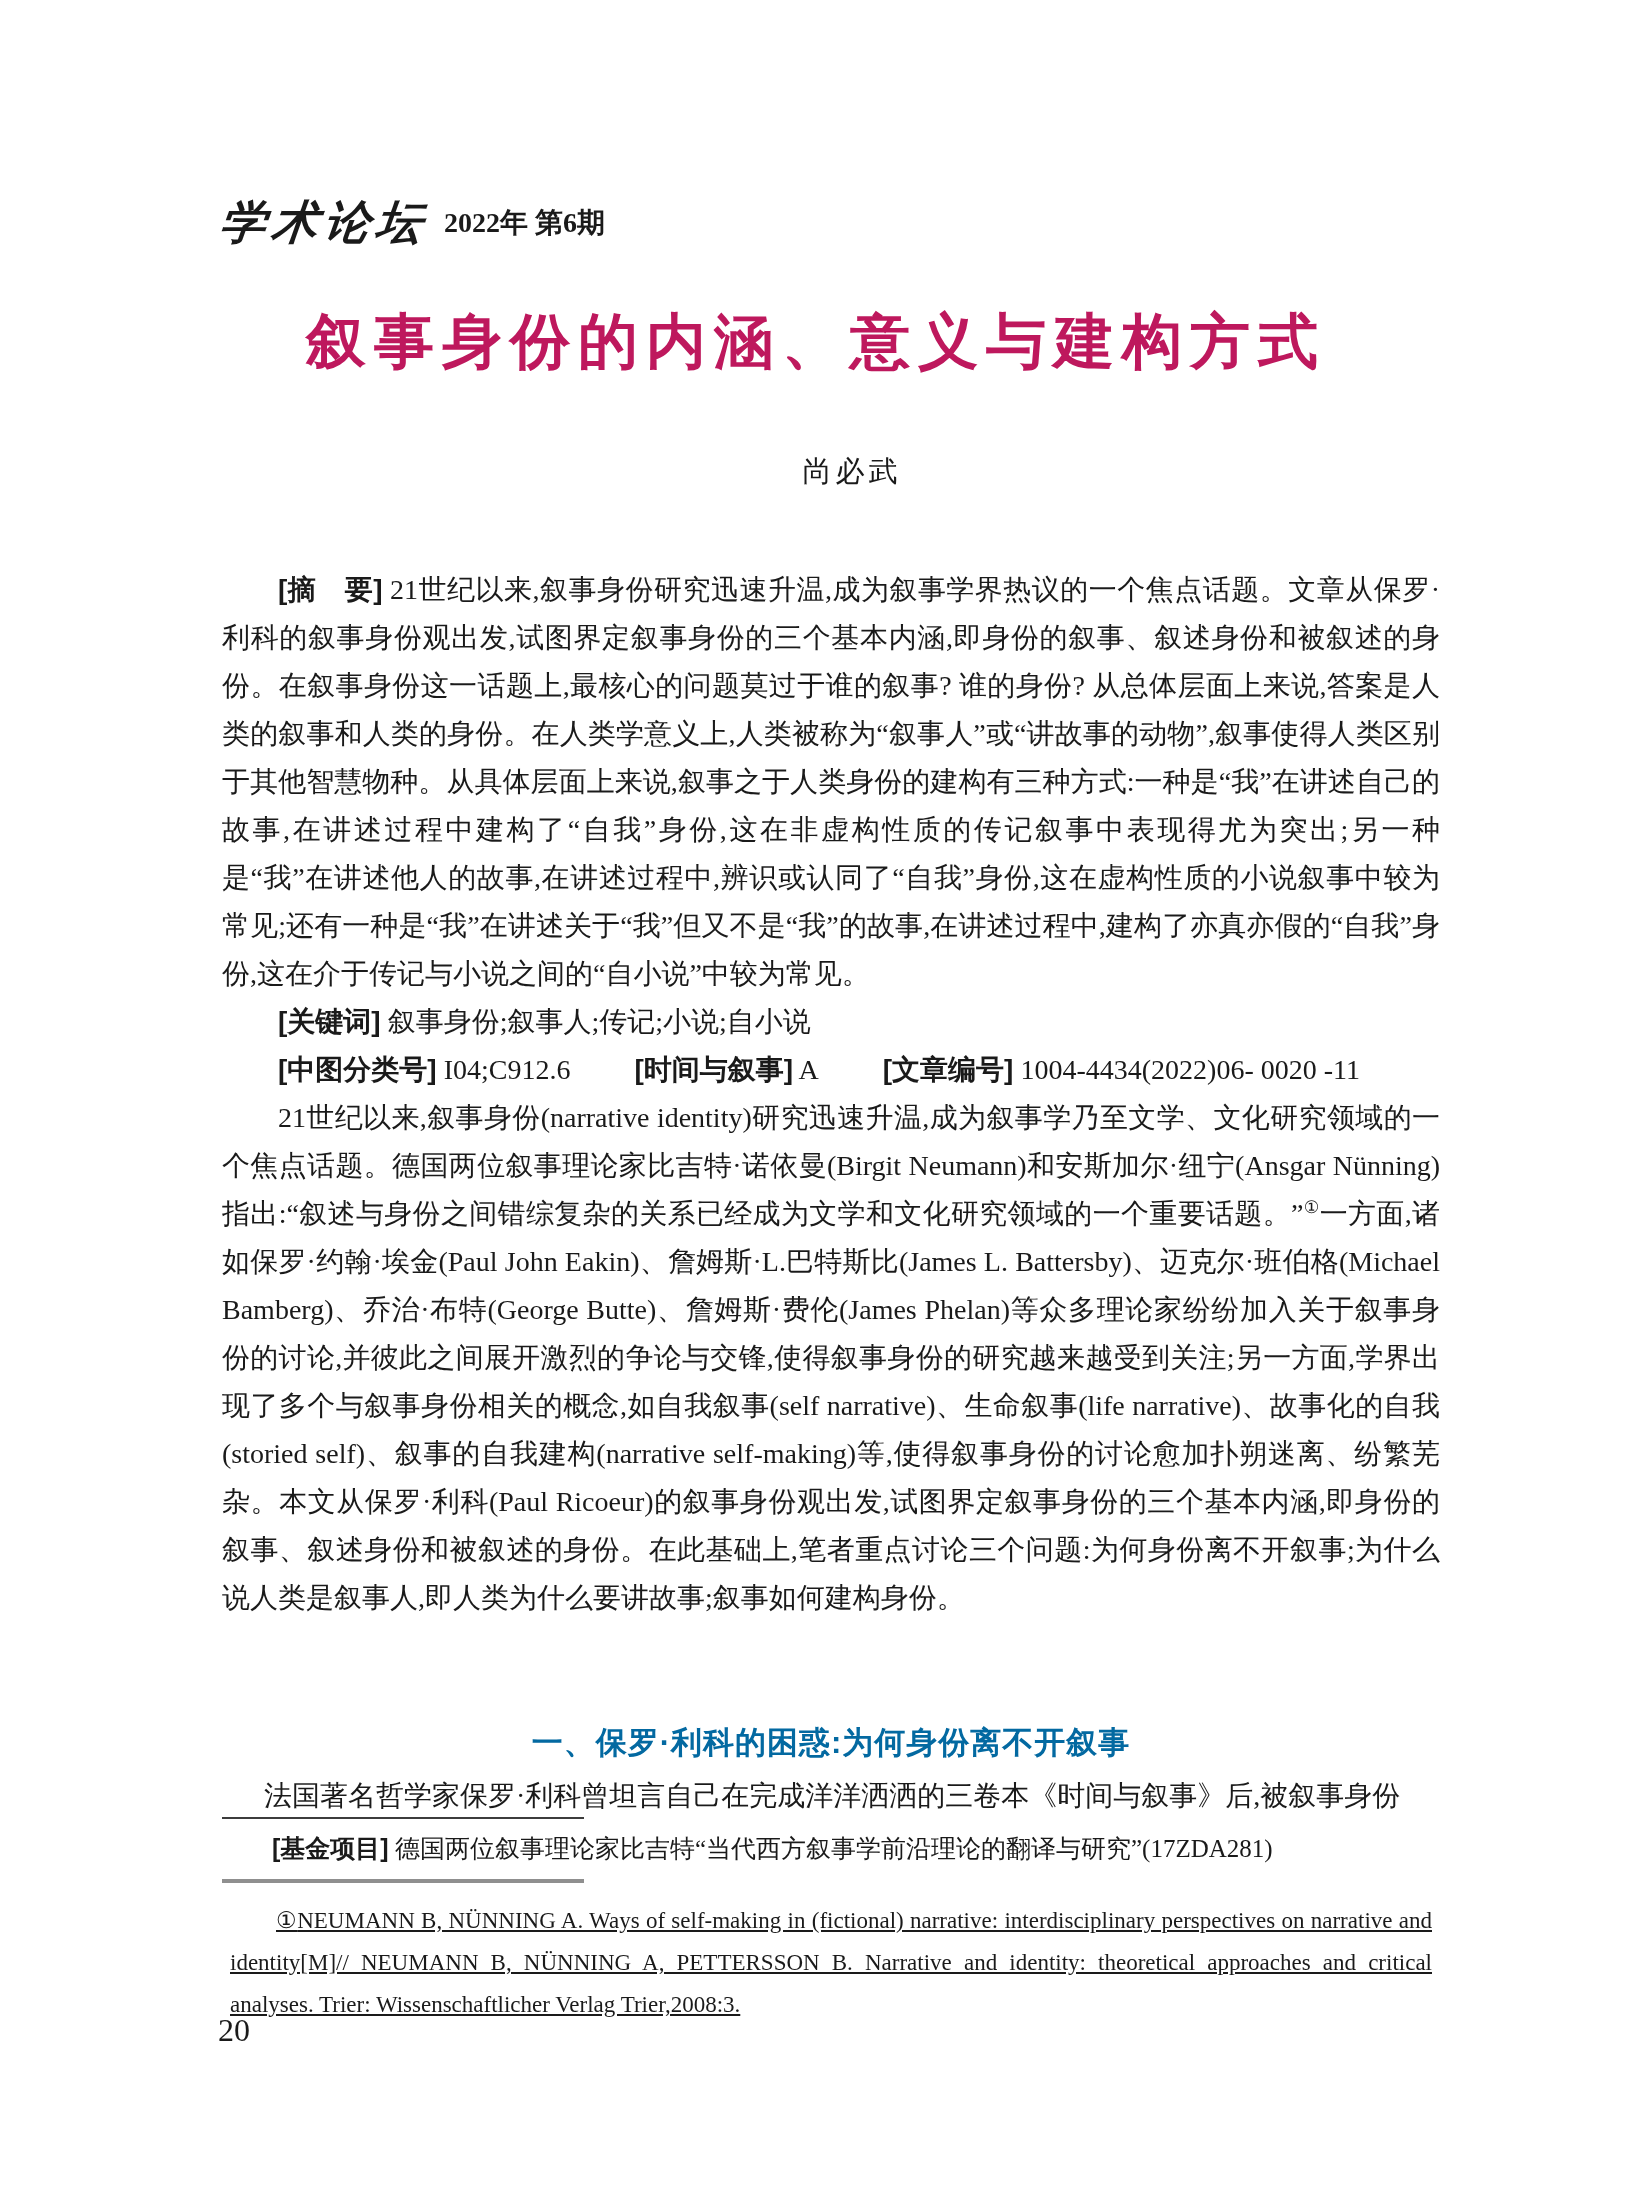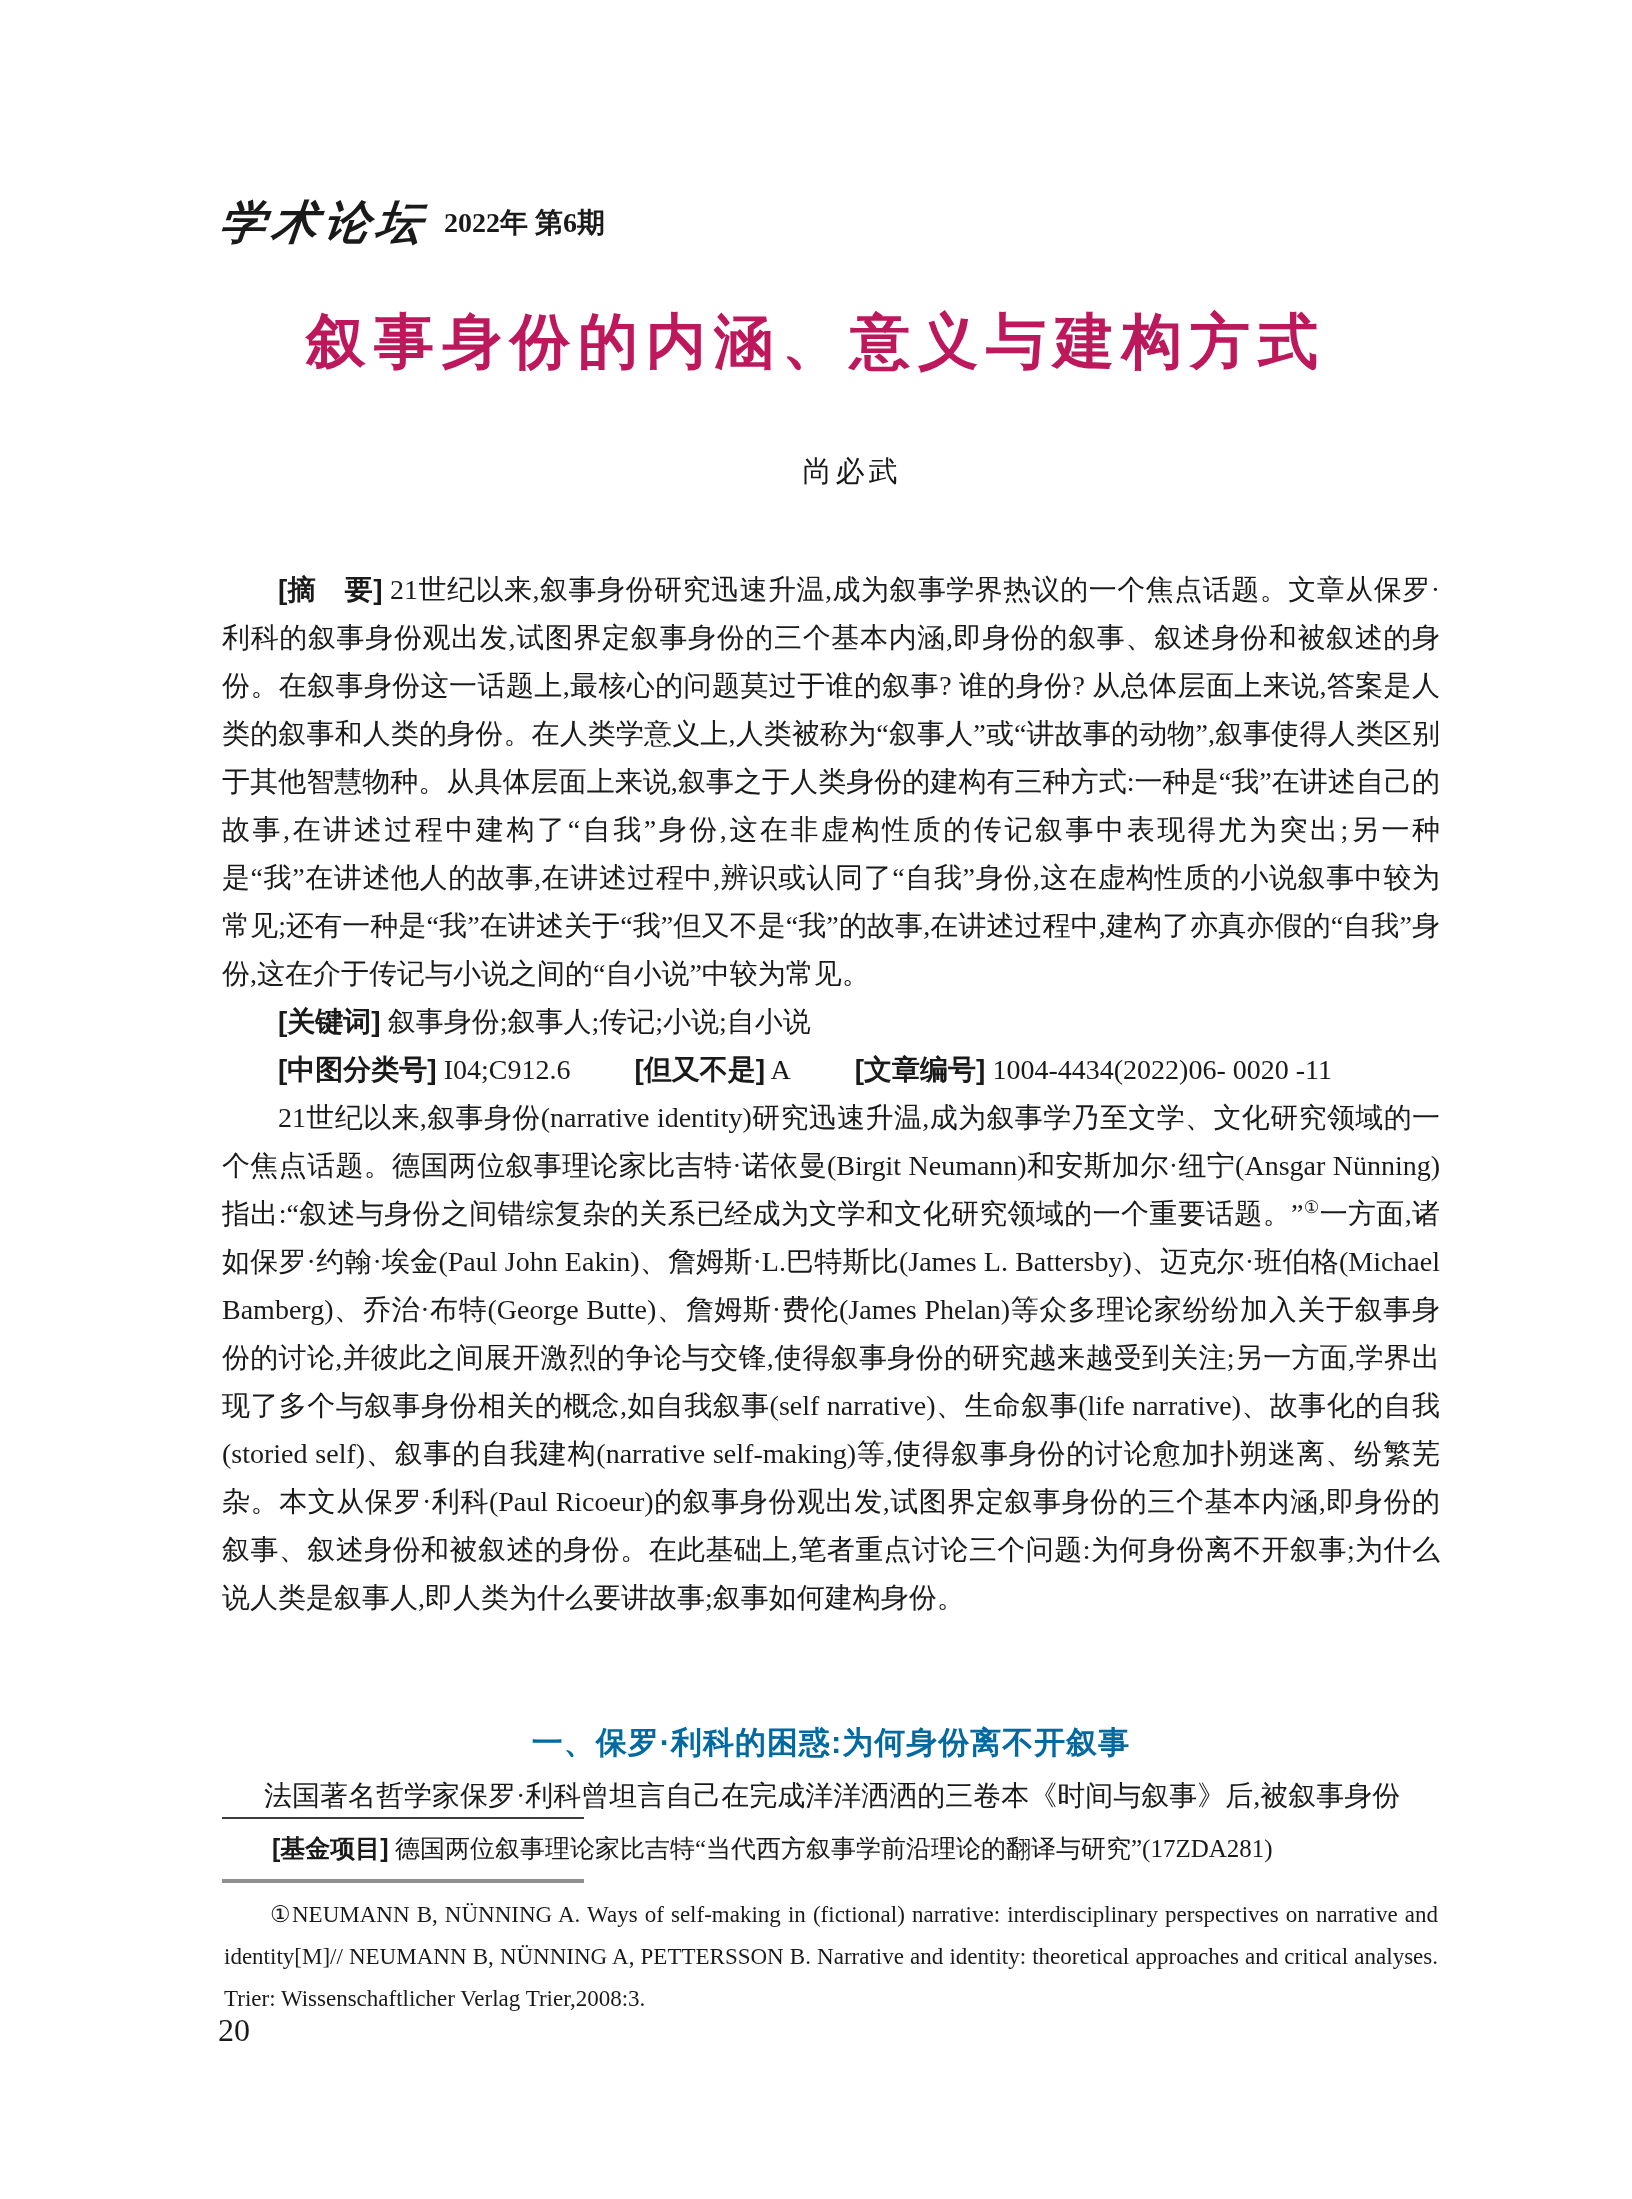--- a/index.html
+++ b/index.html
@@ -78,21 +78,21 @@
   }
   .rule-footnote {
     position:absolute; top:1879px; left:222px; width:362px;
     border:none; border-top:4px solid #8f8f8f; margin:0;
   }
   .footnotes {
     position:absolute; top:1892px; left:222px; width:1218px;
     font-size:23px; line-height:42px;
     text-align:justify;
   }
-  .footnotes p { margin:2px; text-indent:2em; }
+  .footnotes p { margin:8px; text-indent:2em;text-decoration:underline; }
   .page-number {
     position:absolute; top:2012px; left:218px;
     font-size:32px;
   }
 </style>
 </head>
 <body>
 
 <div class="page">
 
@@ -100,21 +100,21 @@
     <span class="journal-logo">学术论坛</span><span class="journal-issue">2022年 第6期</span>
   </div>
 
   <div class="article-title">叙事身份的内涵、意义与建构方式</div>
 
   <div class="article-author">尚必武</div>
 
   <div class="content">
     <p><span class="label">[摘　要]</span> <span>21世纪以来,叙事身份研究迅速升温,成为叙事学界热议的一个焦点话题。文章从保罗·利科的叙事身份观出发,试图界定叙事身份的三个基本内涵,即身份的叙事、叙述身份和被叙述的身份。在叙事身份这一话题上,最核心的问题莫过于谁的叙事? 谁的身份? 从总体层面上来说,答案是人类的叙事和人类的身份。在人类学意义上,人类被称为“叙事人”或“讲故事的动物”,叙事使得人类区别于其他智慧物种。从具体层面上来说,叙事之于人类身份的建构有三种方式:一种是“我”在讲述自己的故事,在讲述过程中建构了“自我”身份,这在非虚构性质的传记叙事中表现得尤为突出;另一种是“我”在讲述他人的故事,在讲述过程中,辨识或认同了“自我”身份,这在虚构性质的小说叙事中较为常见;还有一种是“我”在讲述关于“我”但又不是“我”的故事,在讲述过程中,建构了亦真亦假的“自我”身份,这在介于传记与小说之间的“自小说”中较为常见。</span></p>
     <p><span class="label">[关键词]</span> <span>叙事身份;叙事人;传记;小说;自小说</span></p>
-    <p><span class="clc-gap"><span class="label">[中图分类号]</span> <span>I04;C912.6</span></span><span class="clc-gap"><span class="label">[但又不是]</span> <span>A</span></span><span><span class="label">[文章编号]</span> <span>1004-4434(2022)06- 0020 -11</span></span></p>
+    <p><span class="clc-gap"><span class="label">[中图分类号]</span> <span>I04;C912.6</span></span><span class="clc-gap"><span class="label">[时间与叙事]</span> <span>A</span></span><span><span class="label">[文章编号]</span> <span>1004-4434(2022)06- 0020 -11</span></span></p>
     <p><span>21世纪以来,叙事身份(narrative identity)研究迅速升温,成为叙事学乃至文学、文化研究领域的一个焦点话题。德国两位叙事理论家比吉特·诺依曼(Birgit Neumann)和安斯加尔·纽宁(Ansgar Nünning)指出:“叙述与身份之间错综复杂的关系已经成为文学和文化研究领域的一个重要话题。”</span><sup class="note-sup">①</sup><span>一方面,诸如保罗·约翰·埃金(Paul John Eakin)、詹姆斯·L.巴特斯比(James L. Battersby)、迈克尔·班伯格(Michael Bamberg)、乔治·布特(George Butte)、詹姆斯·费伦(James Phelan)等众多理论家纷纷加入关于叙事身份的讨论,并彼此之间展开激烈的争论与交锋,使得叙事身份的研究越来越受到关注;另一方面,学界出现了多个与叙事身份相关的概念,如自我叙事(self narrative)、生命叙事(life narrative)、故事化的自我(storied self)、叙事的自我建构(narrative self-making)等,使得叙事身份的讨论愈加扑朔迷离、纷繁芜杂。本文从保罗·利科(Paul Ricoeur)的叙事身份观出发,试图界定叙事身份的三个基本内涵,即身份的叙事、叙述身份和被叙述的身份。在此基础上,笔者重点讨论三个问题:为何身份离不开叙事;为什么说人类是叙事人,即人类为什么要讲故事;叙事如何建构身份。</span></p>
   </div>
 
   <div class="section-heading">一、保罗·利科的困惑:为何身份离不开叙事</div>
 
   <div class="para2">法国著名哲学家保罗·利科曾坦言自己在完成洋洋洒洒的三卷本《时间与叙事》后,被叙事身份</div>
 
   <hr class="rule-fund">
 
   <div class="fund-note">

